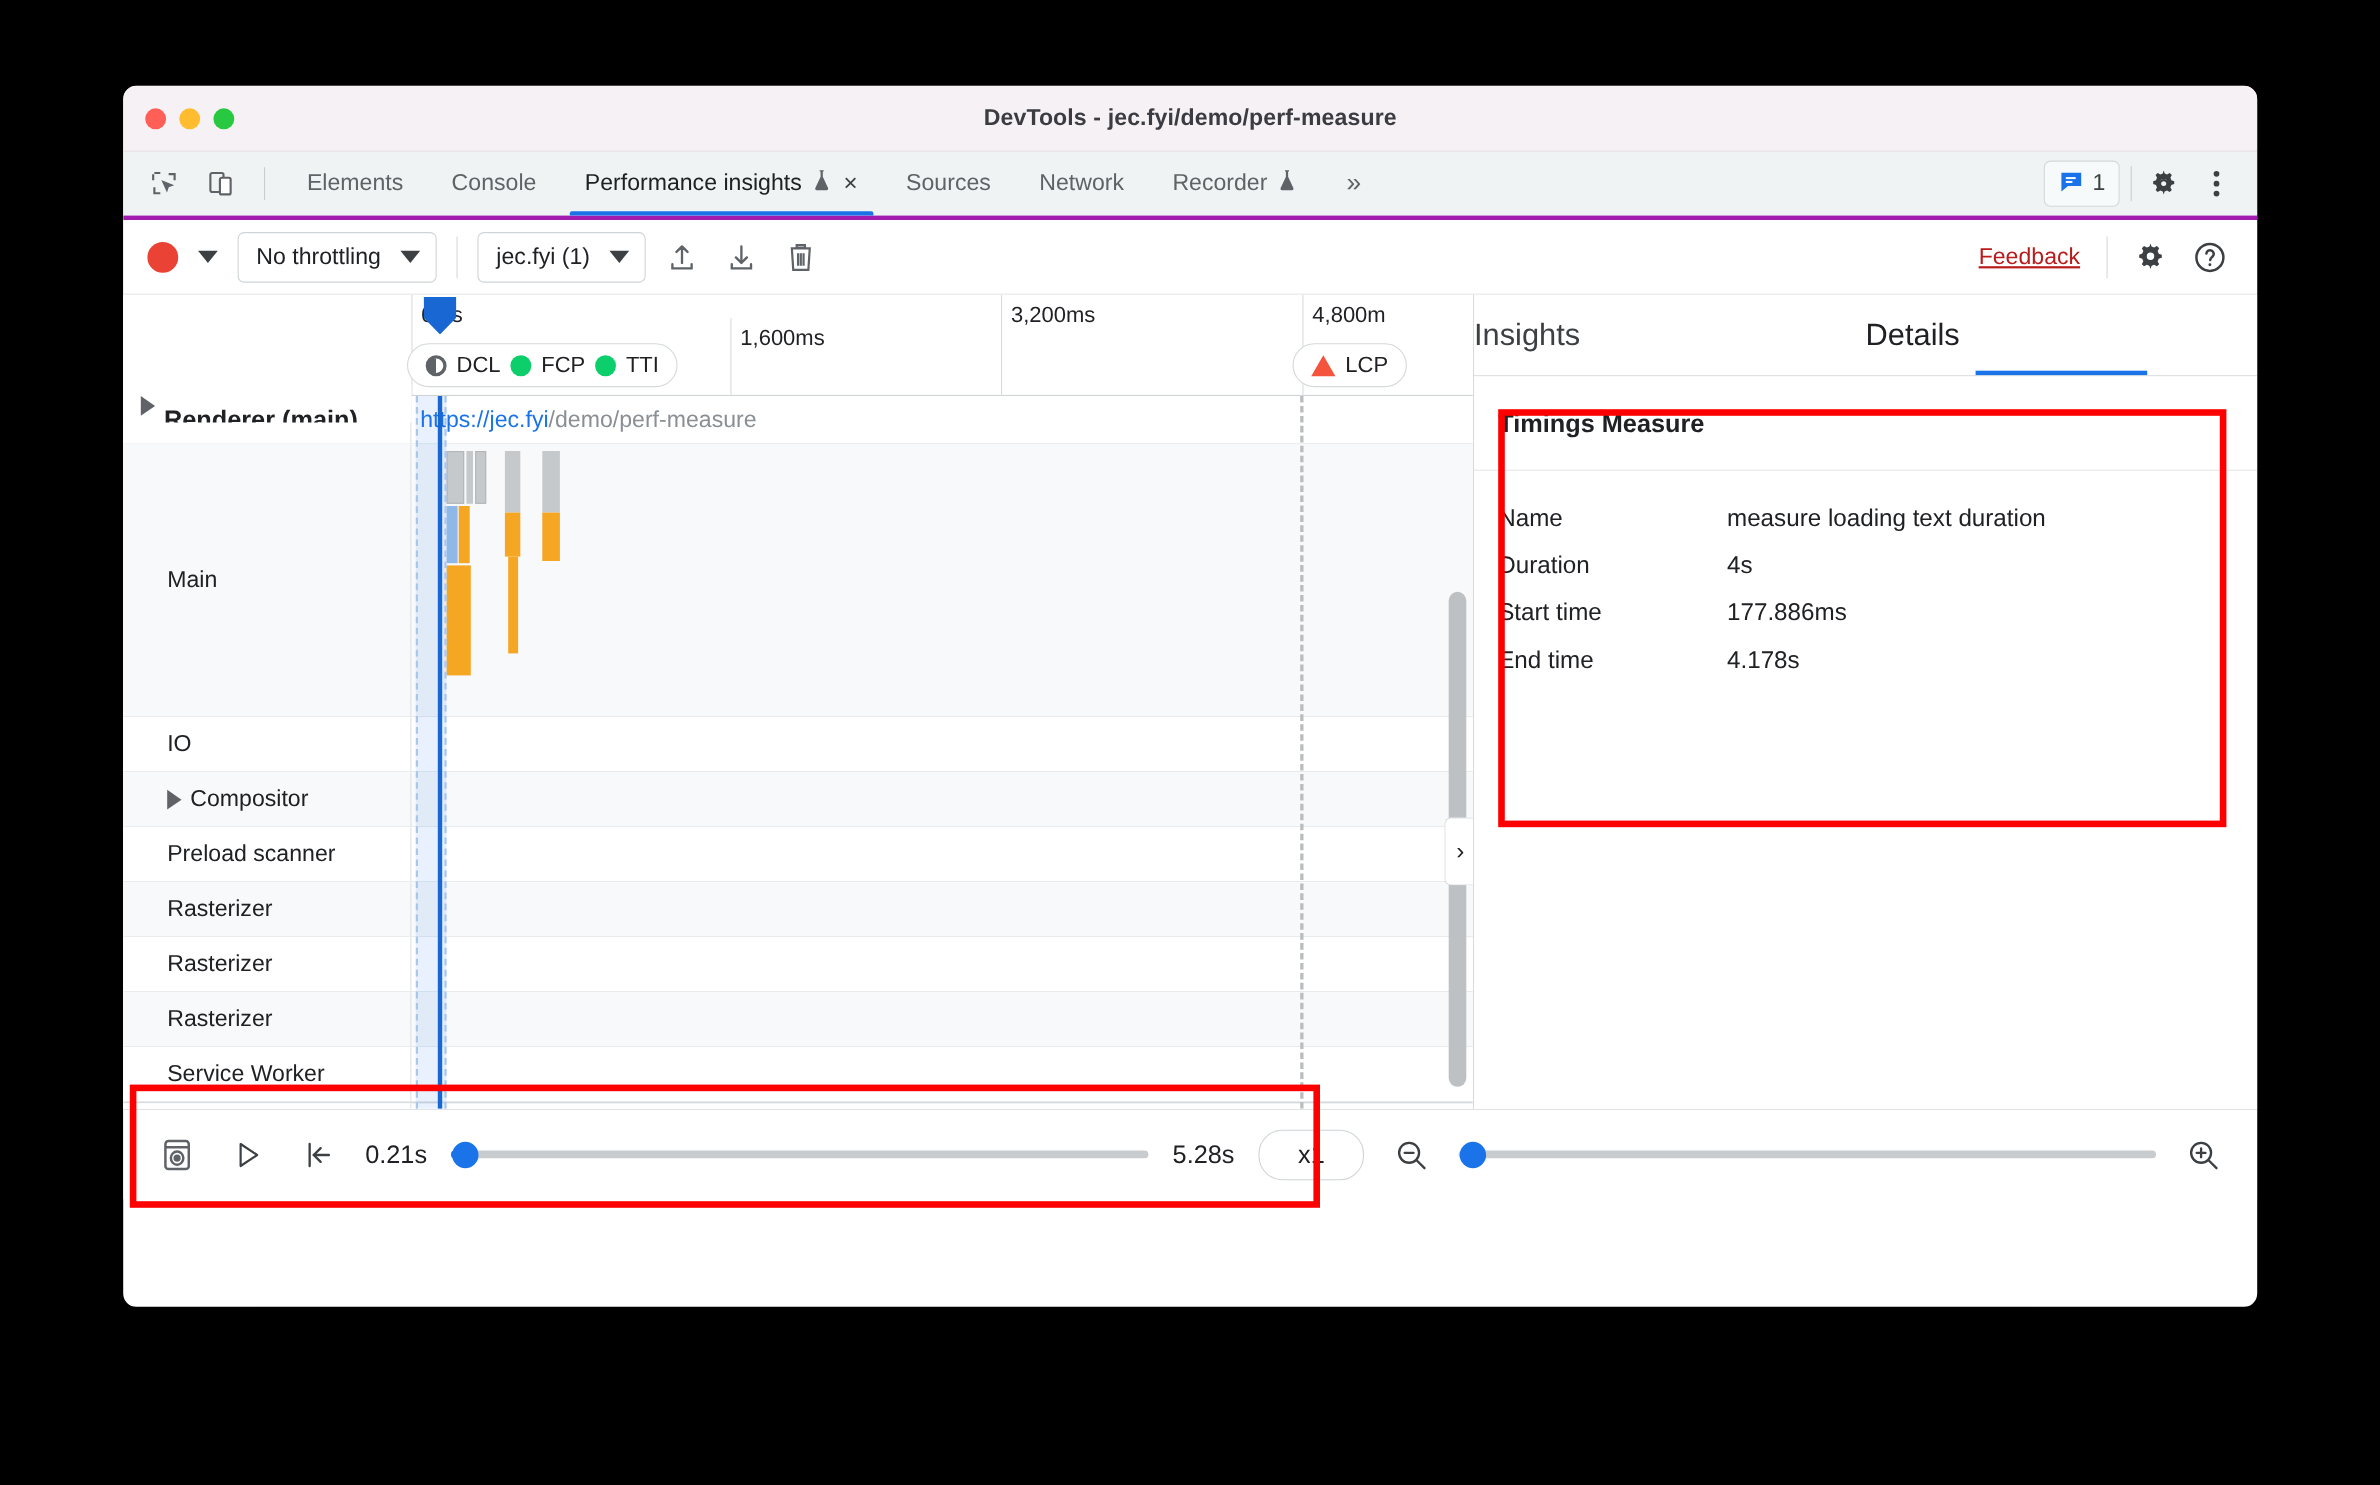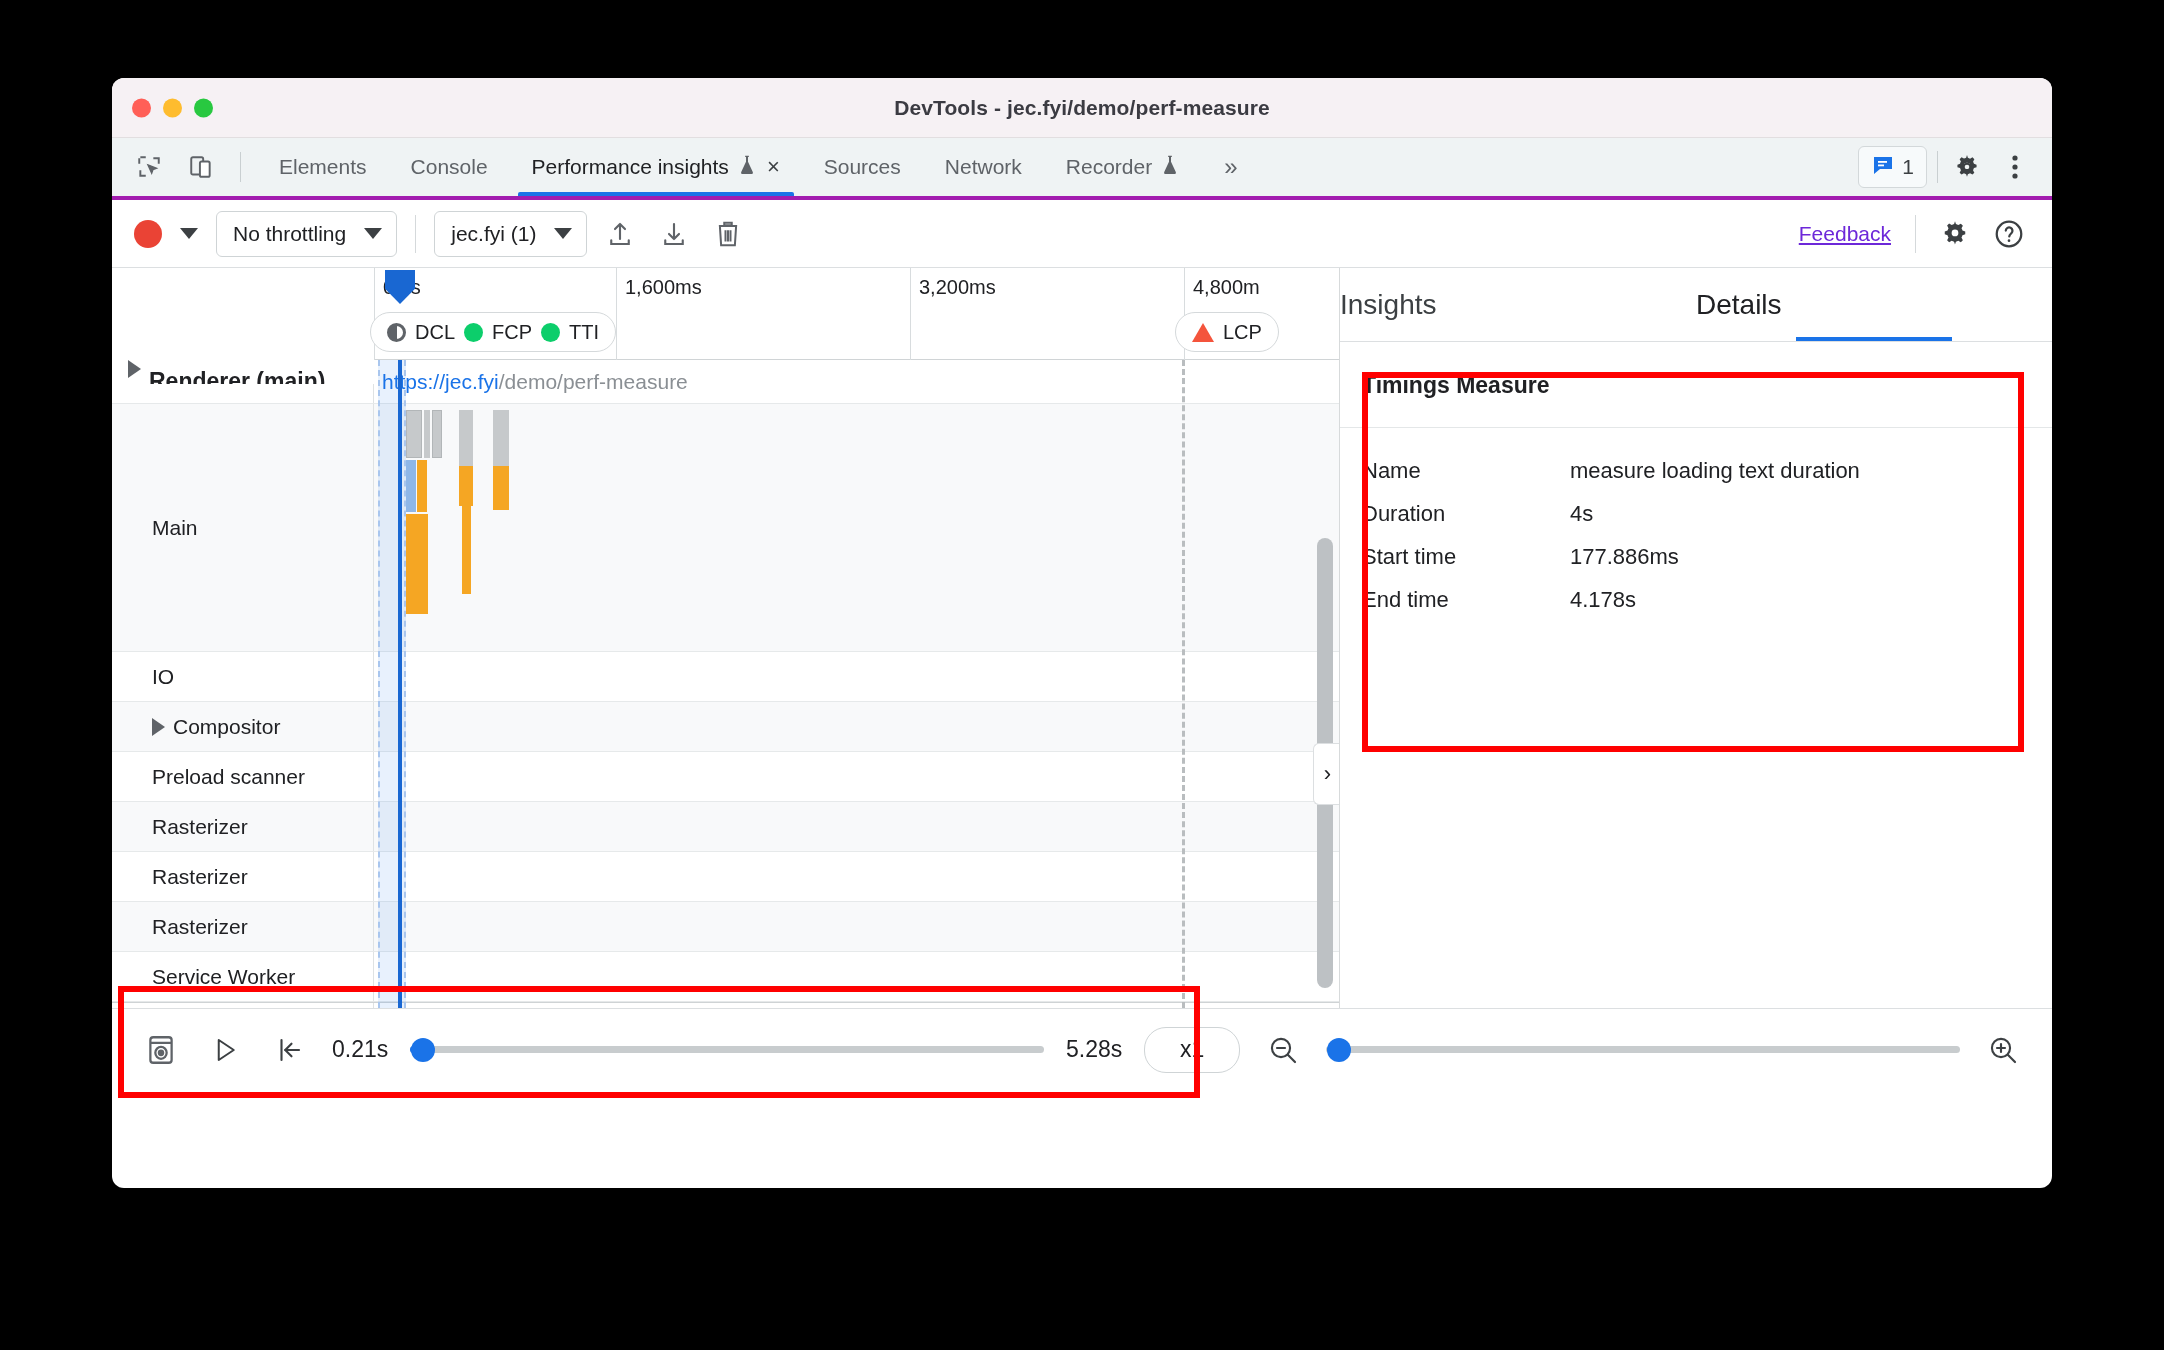--- a/index.html
+++ b/index.html
@@ -140,21 +140,21 @@
     border: 1px solid #cfd4d6; border-radius: 6px;
     background: #fff;
     font-size: 21px; color: #202124;
     cursor: pointer;
     white-space: nowrap;
   }
   .toolbar-sep { width: 1px; height: 38px; background: #d5d9db; margin: 0 6px; }
   .tool-icon { width: 42px; height: 42px; display:flex; align-items:center; justify-content:center; cursor:pointer;}
   .spacer { flex: 1; }
   .feedback-link {
-    font-size: 21px; color: #6d28d9;
+    font-size: 21px; color: #b91c1c;
     text-decoration: underline;
     cursor: pointer; margin-right: 6px;
   }
 
   
   .mainarea {
     position: relative;
     height: 740px;
     display: flex;
     background: #fff;
@@ -518,21 +518,21 @@
     </div>
 
     <div class="mainarea">
 
       <div class="timeline-pane">
 
         <div class="ruler">
           <div class="tick" style="left:262px;">
             <span>0ms</span>
           </div>
-          <div class="tick" style="left:504px;">
+          <div class="tick" style="left:552px;margin-top:21px;">
             <span>1,600ms</span>
           </div>
           <div class="tick" style="left:798px;">
             <span>3,200ms</span>
           </div>
           <div class="tick" style="left:1072px;">
             <span>4,800m</span>
           </div>
 
           <div class="marker-pill" style="left:258px; top:44px;">

